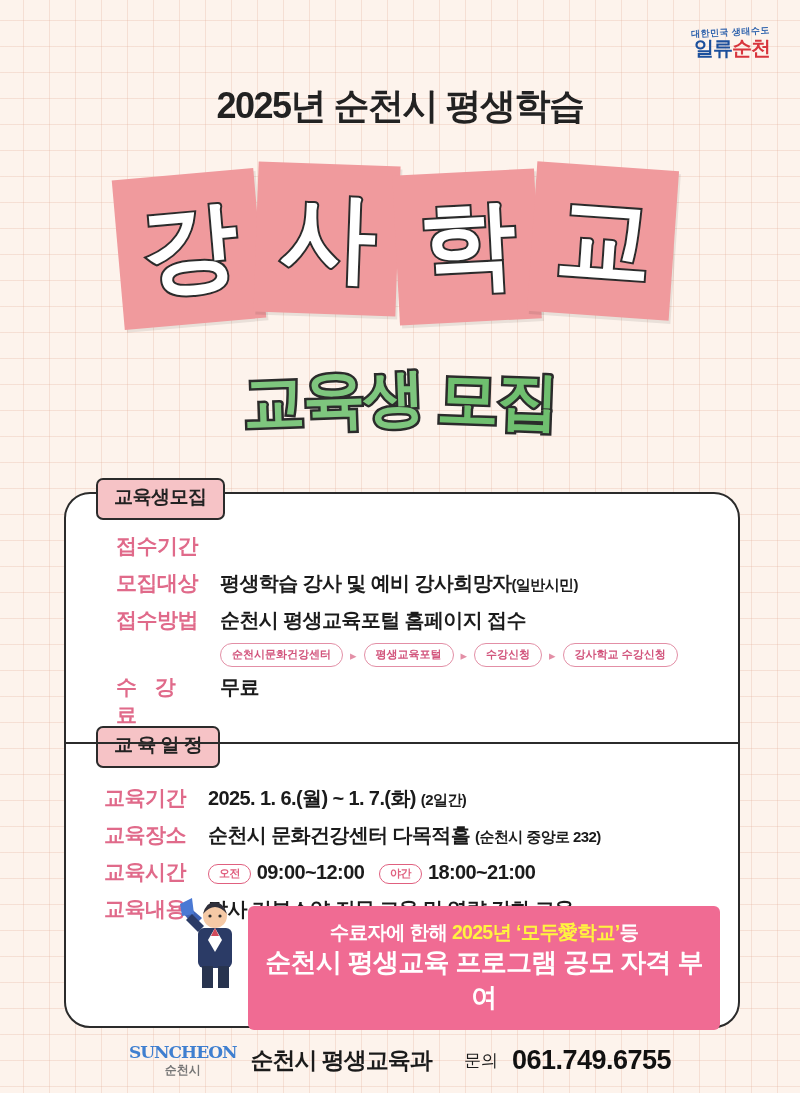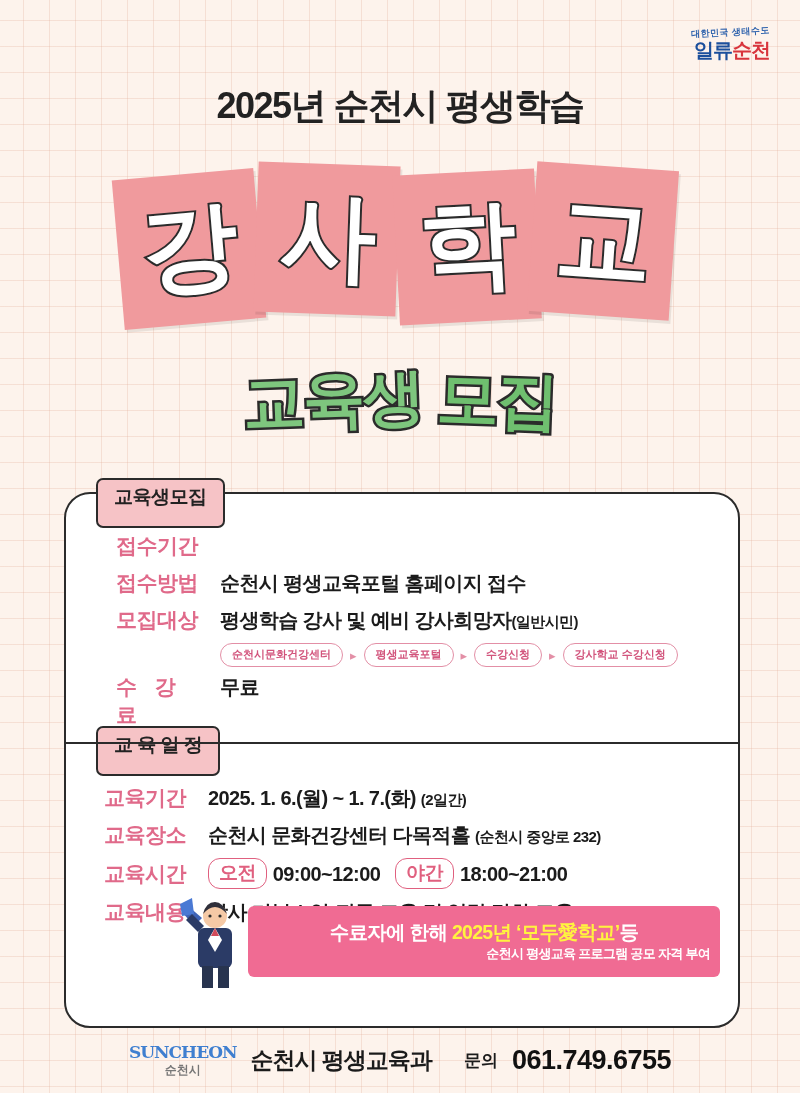--- a/index.html
+++ b/index.html
@@ -38,21 +38,21 @@
     transform: rotate(-3deg);
     display: block;
     margin-bottom: 1px;
     font-weight: 600;
   }
   .logo-top .brand {
     font-size: 20px;
     font-weight: 700;
     color: #1b4f9c;
     letter-spacing: -1px;
-    font-family: Liberation Serif, serif;
+    font-family: Liberation Mono, monospace;
   }
   .logo-top .brand .red {
     color: #d8353d;
   }
   .head-line {
     position: absolute;
     top: 82px;
     left: 0;
     right: 0;
     text-align: center;
@@ -133,21 +133,21 @@
     border-radius: 26px;
   }
   .section-tag {
     position: absolute;
     background: #f6c3c6;
     border: 2.5px solid #2b2b2b;
     border-radius: 7px;
     font-size: 19px;
     font-weight: 800;
     color: #222;
-    padding: 4px 16px 16px;
+    padding: 4px 16px 8px;
     letter-spacing: -.5px;
   }
   .tag1 { left: 30px; top: -16px; }
   .tag2 { left: 30px; top: 232px; }
 
   .divider {
     position: absolute;
     left: 0;
     right: 0;
     top: 248px;
@@ -208,21 +208,21 @@
     color: #e38fa6;
     font-size: 13px;
     margin: 0 7px;
   }
   .pill {
     display: inline-block;
     background: #fff;
     border: 1.8px solid #e0607f;
     color: #e0607f;
     border-radius: 12px;
-    font-size: 19px;
+    font-size: 11px;
     font-weight: 800;
     padding: 1px 10px 2px;
     margin-right: 6px;
     vertical-align: 2px;
     font-family: Liberation Serif, serif;
   }
 
   
   .banner {
     position: absolute;
@@ -230,21 +230,21 @@
     top: 412px;
     width: 452px;
     background: #f06b93;
     border-radius: 6px;
     padding: 13px 10px 14px;
     text-align: center;
     color: #fff;
     line-height: 1.35;
   }
   .banner .l1 { font-size: 19.5px; font-weight: 800; letter-spacing: -.7px;}
-  .banner .l2 { font-size: 13px; font-weight: 800; letter-spacing: -.7px; text-align: right;}
+  .banner .l2 { font-size: 26px; font-weight: 800; letter-spacing: -.7px;}
   .banner .hl { color: #fff33f; }
 
   .mascot {
     position: absolute;
     left: 108px;
     top: 398px;
     width: 84px;
     height: 98px;
   }
 
@@ -268,21 +268,21 @@
   .foot-logo .b { color: #3f7fd0; }
   .foot-logo .sub { display:block; font-size:12px; color:#777; text-align:center; letter-spacing:0; }
   .foot-dept {
     font-size: 23px;
     font-weight: 800;
     color: #1b1b1b;
     letter-spacing: -1px;
   }
   .foot-ask {
     font-size: 17px;
-    font-weight: 700;
+    font-weight: 400;
     color: #1b1b1b;
     margin-left: 18px;
   }
   .foot-tel {
     font-size: 27px;
     font-weight: 800;
     color: #111;
     letter-spacing: -.5px;
   }
 </style>
@@ -321,26 +321,26 @@
 
     <div class="section-tag tag1">교육생모집</div>
     <div class="section-tag tag2">교 육 일 정</div>
     <div class="divider"></div>
 
     <div class="rows">
       <div class="row">
         <div class="lbl">접수기간</div>
       </div>
       <div class="row">
+        <div class="lbl">모집대상</div>
+        <div class="val"><span>평생학습 강사 및 예비 강사희망자</span><span class="small">(일반시민)</span></div>
+      </div>
+      <div class="row">
         <div class="lbl">접수방법</div>
         <div class="val">순천시 평생교육포털 홈페이지 접수</div>
-      </div>
-      <div class="row">
-        <div class="lbl">모집대상</div>
-        <div class="val"><span>평생학습 강사 및 예비 강사희망자</span><span class="small">(일반시민)</span></div>
       </div>
 
       <div class="chips">
         <span class="chip">순천시문화건강센터</span>
         <span class="arrow">▸</span>
         <span class="chip">평생교육포털</span>
         <span class="arrow">▸</span>
         <span class="chip">수강신청</span>
         <span class="arrow">▸</span>
         <span class="chip">강사학교 수강신청</span>

